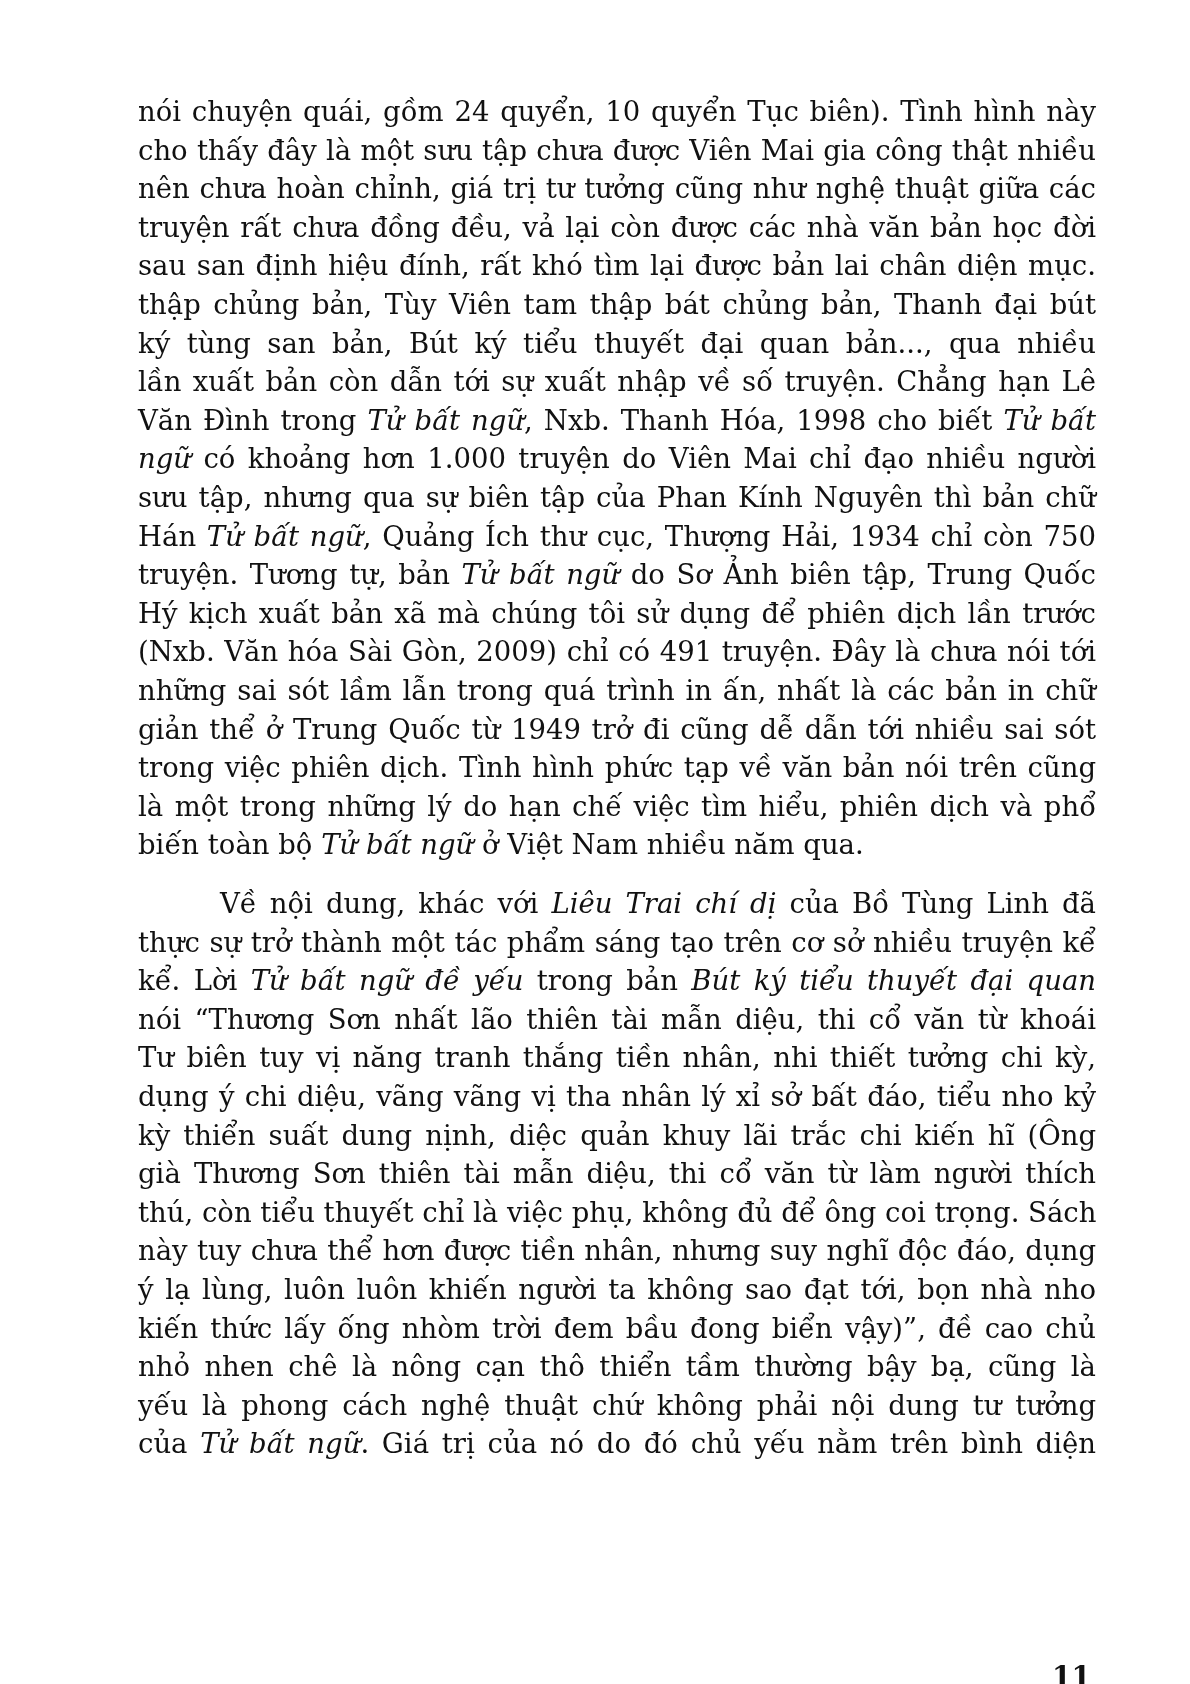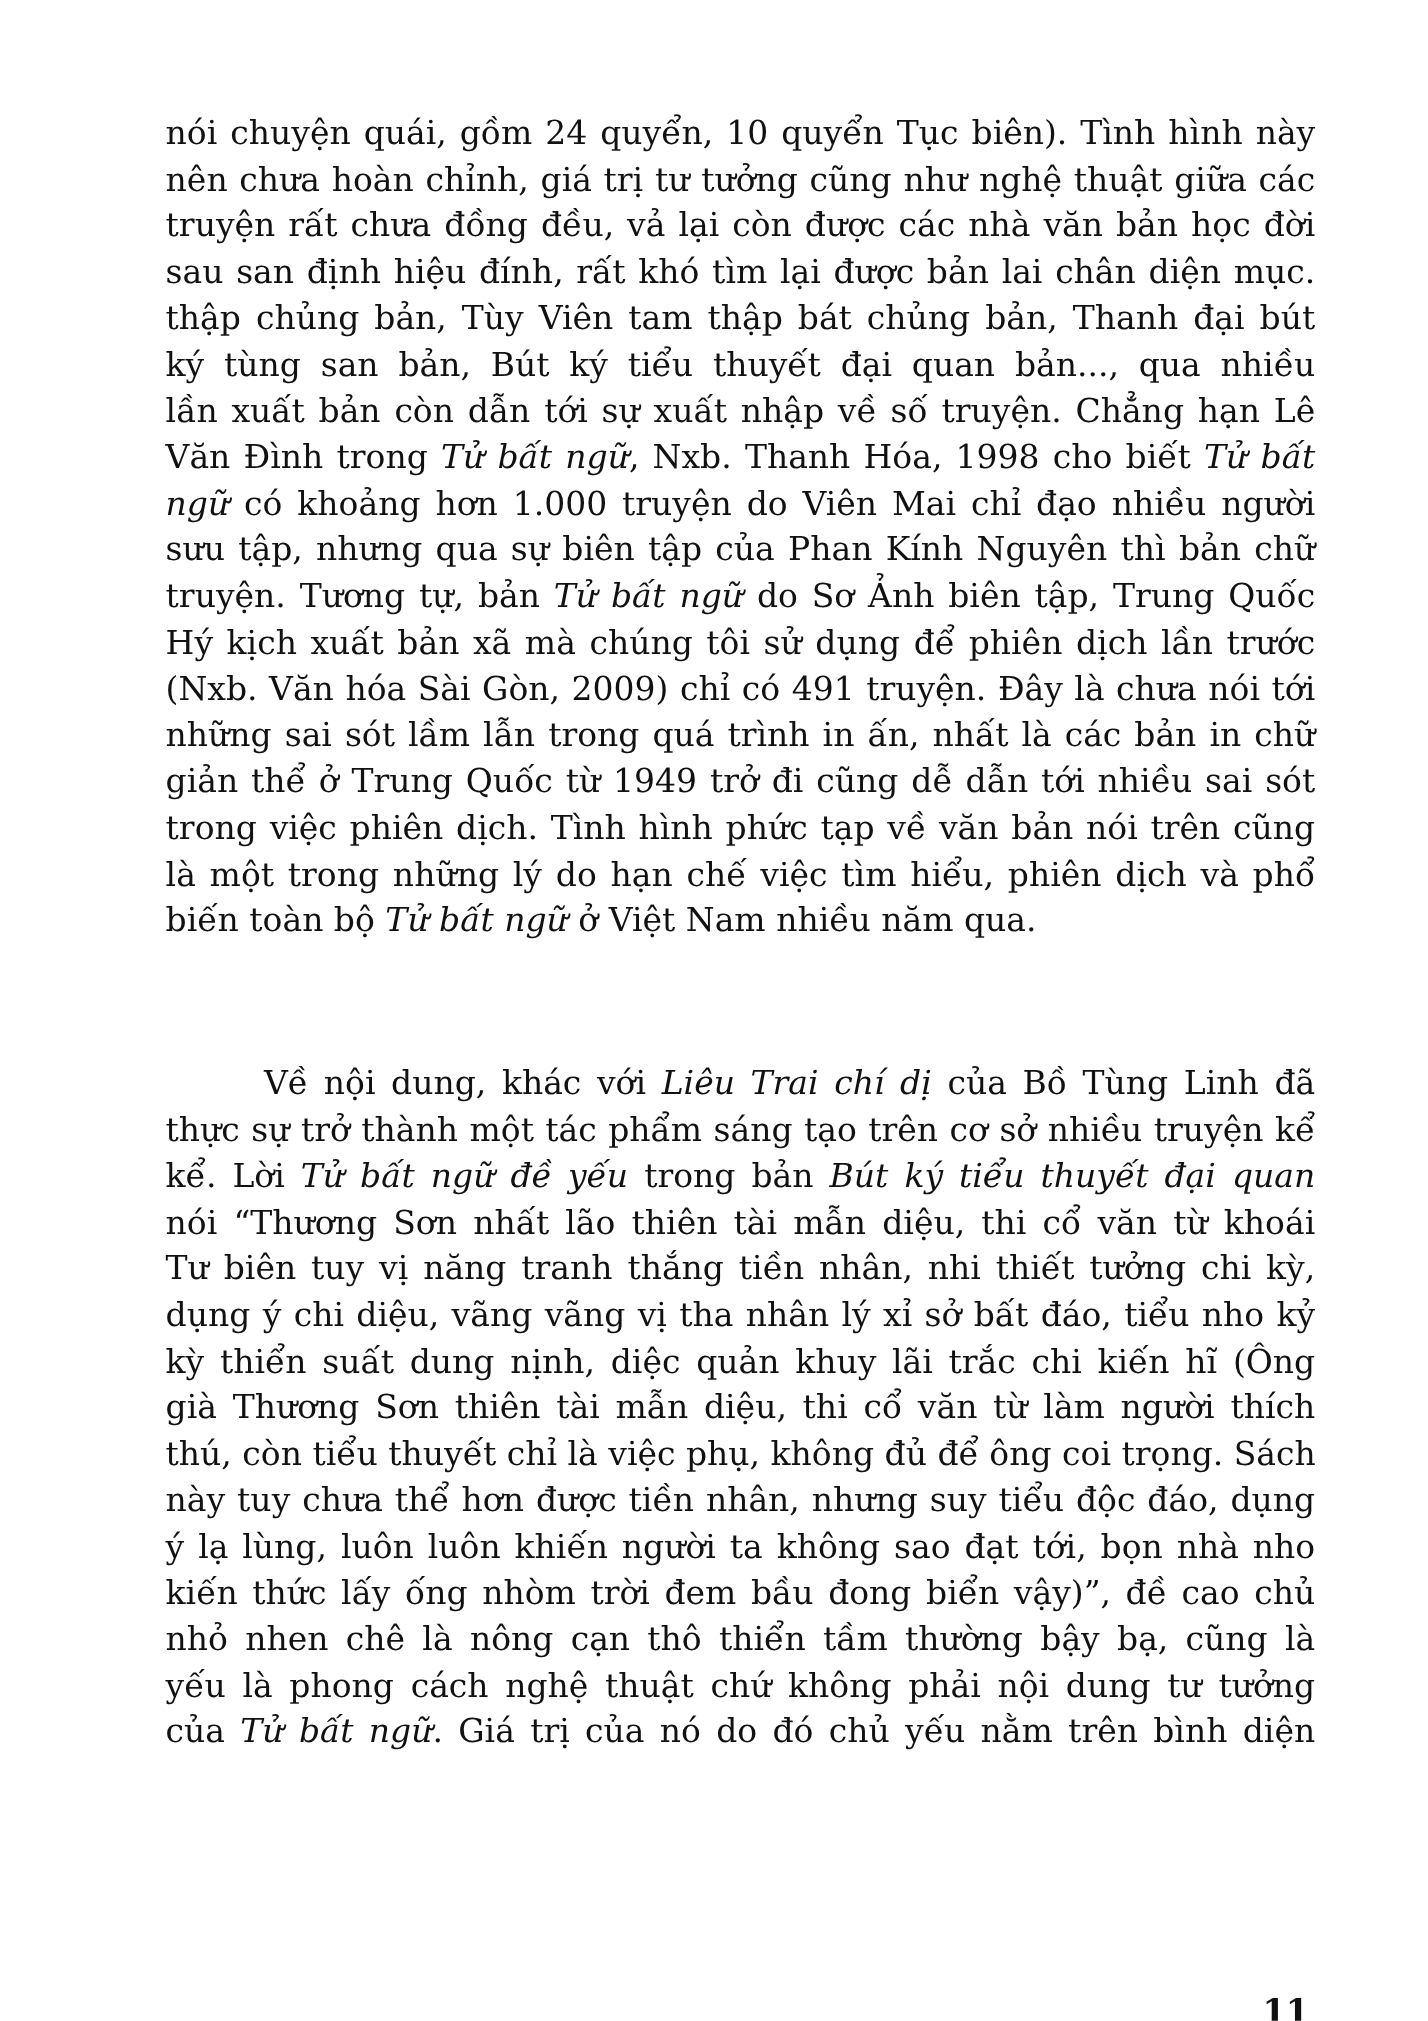--- a/index.html
+++ b/index.html
@@ -54,49 +54,51 @@
     font-family: "DejaVu Serif", "Liberation Serif", serif;
     color: #111111;
   }
 </style>
 </head>
 <body>
 
 <div class="page">
   <div class="text-block para1" id="para-0">
       <div class="line">nói chuyện quái, gồm 24 quyển, 10 quyển Tục biên). Tình hình này</div>
+      <div class="line">cho thấy đây là một sưu tập chưa được Viên Mai gia công thật nhiều</div>
       <div class="line">nên chưa hoàn chỉnh, giá trị tư tưởng cũng như nghệ thuật giữa các</div>
       <div class="line">truyện rất chưa đồng đều, vả lại còn được các nhà văn bản học đời</div>
       <div class="line">sau san định hiệu đính, rất khó tìm lại được bản lai chân diện mục.</div>
       <div class="line">thập chủng bản, Tùy Viên tam thập bát chủng bản, Thanh đại bút</div>
       <div class="line">ký tùng san bản, Bút ký tiểu thuyết đại quan bản..., qua nhiều</div>
       <div class="line">lần xuất bản còn dẫn tới sự xuất nhập về số truyện. Chẳng hạn Lê</div>
       <div class="line">Văn Đình trong <i>Tử bất ngữ</i>, Nxb. Thanh Hóa, 1998 cho biết <i>Tử bất</i></div>
       <div class="line"><i>ngữ</i> có khoảng hơn 1.000 truyện do Viên Mai chỉ đạo nhiều người</div>
       <div class="line">sưu tập, nhưng qua sự biên tập của Phan Kính Nguyên thì bản chữ</div>
+      <div class="line">Hán <i>Tử bất ngữ</i>, Quảng Ích thư cục, Thượng Hải, 1934 chỉ còn 750</div>
       <div class="line">truyện. Tương tự, bản <i>Tử bất ngữ</i> do Sơ Ảnh biên tập, Trung Quốc</div>
       <div class="line">Hý kịch xuất bản xã mà chúng tôi sử dụng để phiên dịch lần trước</div>
       <div class="line">(Nxb. Văn hóa Sài Gòn, 2009) chỉ có 491 truyện. Đây là chưa nói tới</div>
       <div class="line">những sai sót lầm lẫn trong quá trình in ấn, nhất là các bản in chữ</div>
       <div class="line">giản thể ở Trung Quốc từ 1949 trở đi cũng dễ dẫn tới nhiều sai sót</div>
       <div class="line">trong việc phiên dịch. Tình hình phức tạp về văn bản nói trên cũng</div>
       <div class="line">là một trong những lý do hạn chế việc tìm hiểu, phiên dịch và phổ</div>
       <div class="line last">biến toàn bộ <i>Tử bất ngữ</i> ở Việt Nam nhiều năm qua.</div>
     </div>
   <div class="text-block para2" id="para-1">
       <div class="line indent">Về nội dung, khác với <i>Liêu Trai chí dị</i> của Bồ Tùng Linh đã</div>
       <div class="line">thực sự trở thành một tác phẩm sáng tạo trên cơ sở nhiều truyện kể</div>
       <div class="line">kể. Lời <i>Tử bất ngữ đề yếu</i> trong bản <i>Bút ký tiểu thuyết đại quan</i></div>
       <div class="line">nói “Thương Sơn nhất lão thiên tài mẫn diệu, thi cổ văn từ khoái</div>
       <div class="line">Tư biên tuy vị năng tranh thắng tiền nhân, nhi thiết tưởng chi kỳ,</div>
       <div class="line">dụng ý chi diệu, vãng vãng vị tha nhân lý xỉ sở bất đáo, tiểu nho kỷ</div>
       <div class="line">kỳ thiển suất dung nịnh, diệc quản khuy lãi trắc chi kiến hĩ (Ông</div>
       <div class="line">già Thương Sơn thiên tài mẫn diệu, thi cổ văn từ làm người thích</div>
       <div class="line">thú, còn tiểu thuyết chỉ là việc phụ, không đủ để ông coi trọng. Sách</div>
-      <div class="line">này tuy chưa thể hơn được tiền nhân, nhưng suy tiểu độc đáo, dụng</div>
+      <div class="line">này tuy chưa thể hơn được tiền nhân, nhưng suy nghĩ độc đáo, dụng</div>
       <div class="line">ý lạ lùng, luôn luôn khiến người ta không sao đạt tới, bọn nhà nho</div>
       <div class="line">kiến thức lấy ống nhòm trời đem bầu đong biển vậy)”, đề cao chủ</div>
       <div class="line">nhỏ nhen chê là nông cạn thô thiển tầm thường bậy bạ, cũng là</div>
       <div class="line">yếu là phong cách nghệ thuật chứ không phải nội dung tư tưởng</div>
       <div class="line">của <i>Tử bất ngữ</i>. Giá trị của nó do đó chủ yếu nằm trên bình diện</div>
     </div>
   <div class="page-number">11</div>
 </div>
 
 </body></html>

